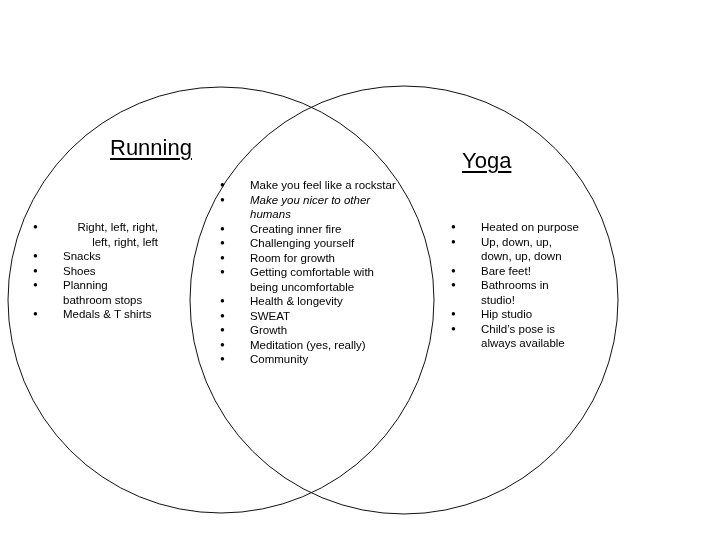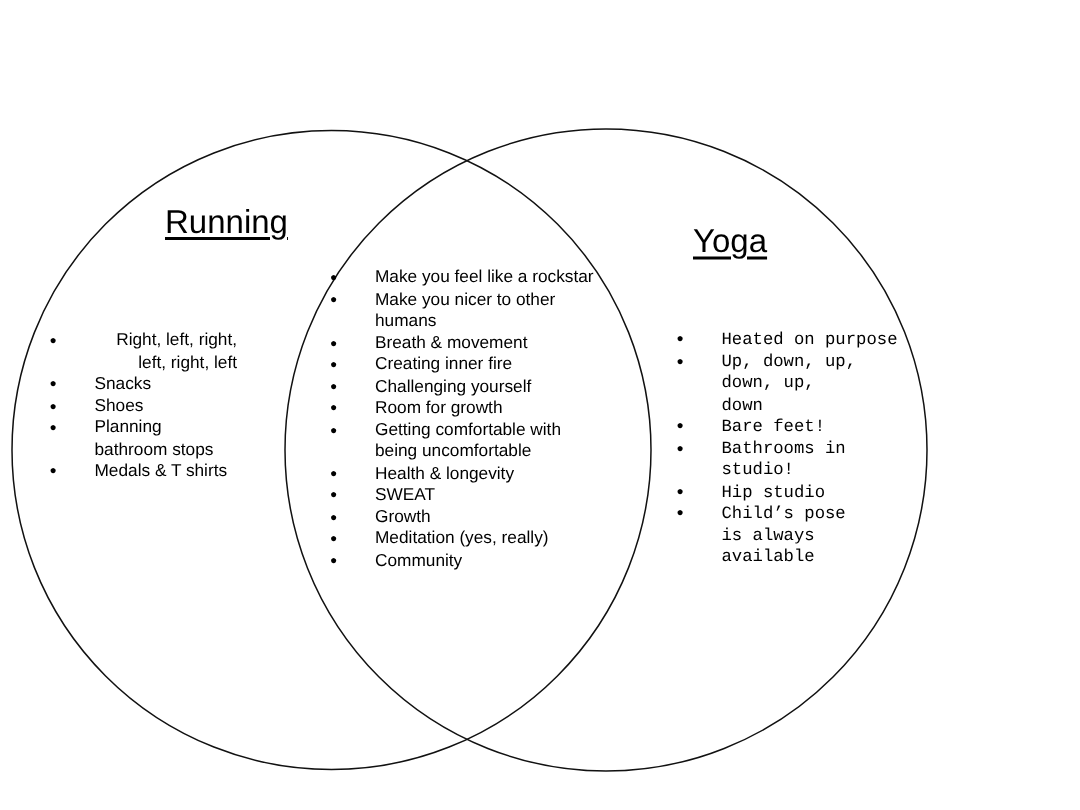--- a/index.html
+++ b/index.html
@@ -27,33 +27,32 @@
 <ul class="list" style="left:33px; top:220px; width:130px;">
   <li style="width:95px;text-align:right;">Right, left, right, left, right, left</li>
   <li>Snacks</li>
   <li>Shoes</li>
   <li style="width:95px;">Planning bathroom stops</li>
   <li>Medals &amp; T shirts</li>
 </ul>
 
 <ul class="list" style="left:220px; top:178px; width:190px;">
   <li>Make you feel like a rockstar</li>
-  <li style="width:135px;">Make you nicer to other humans</li>
-  <li>Breath &amp; movement</li>
+  <li style="width:135px;font-style:italic;">Make you nicer to other humans</li>
   <li>Creating inner fire</li>
   <li>Challenging yourself</li>
   <li>Room for growth</li>
   <li style="width:150px;">Getting comfortable with being uncomfortable</li>
   <li>Health &amp; longevity</li>
   <li>SWEAT</li>
   <li>Growth</li>
   <li>Meditation (yes, really)</li>
   <li>Community</li>
 </ul>
 
-<ul class="list" style="left:451px; top:220px; width:150px;font-family:Liberation Mono, monospace;">
+<ul class="list" style="left:451px; top:220px; width:150px;">
   <li>Heated on purpose</li>
   <li style="width:95px;">Up, down, up, down, up, down</li>
   <li>Bare feet!</li>
   <li style="width:85px;">Bathrooms in studio!</li>
   <li>Hip studio</li>
   <li style="width:100px;">Child’s pose is always available</li>
 </ul>
 
 </body></html>

